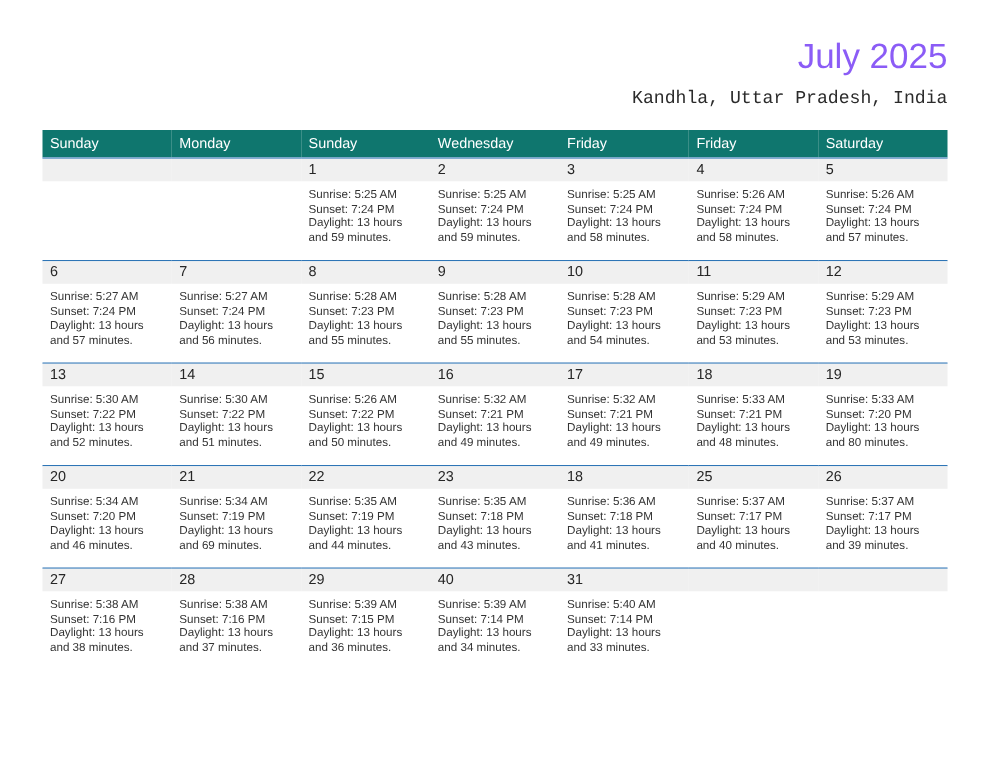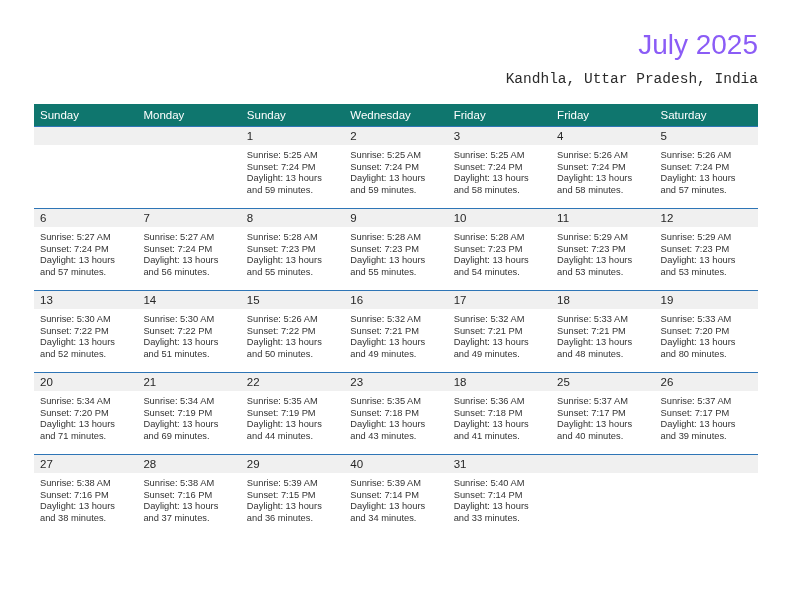--- a/index.html
+++ b/index.html
@@ -404,21 +404,21 @@
       </tr>
 
       <tr class="week-row">
         <td>
             <div class="daycell">
               <div class="daynum-band">20</div>
               <div class="details">
                 <div>Sunrise: 5:34 AM</div>
                 <div>Sunset: 7:20 PM</div>
                 <div>Daylight: 13 hours</div>
-                <div>and 71 minutes.</div>
+                <div>and 46 minutes.</div>
               </div>
             </div>
           </td>
         <td>
             <div class="daycell">
               <div class="daynum-band">21</div>
               <div class="details">
                 <div>Sunrise: 5:34 AM</div>
                 <div>Sunset: 7:19 PM</div>
                 <div>Daylight: 13 hours</div>

